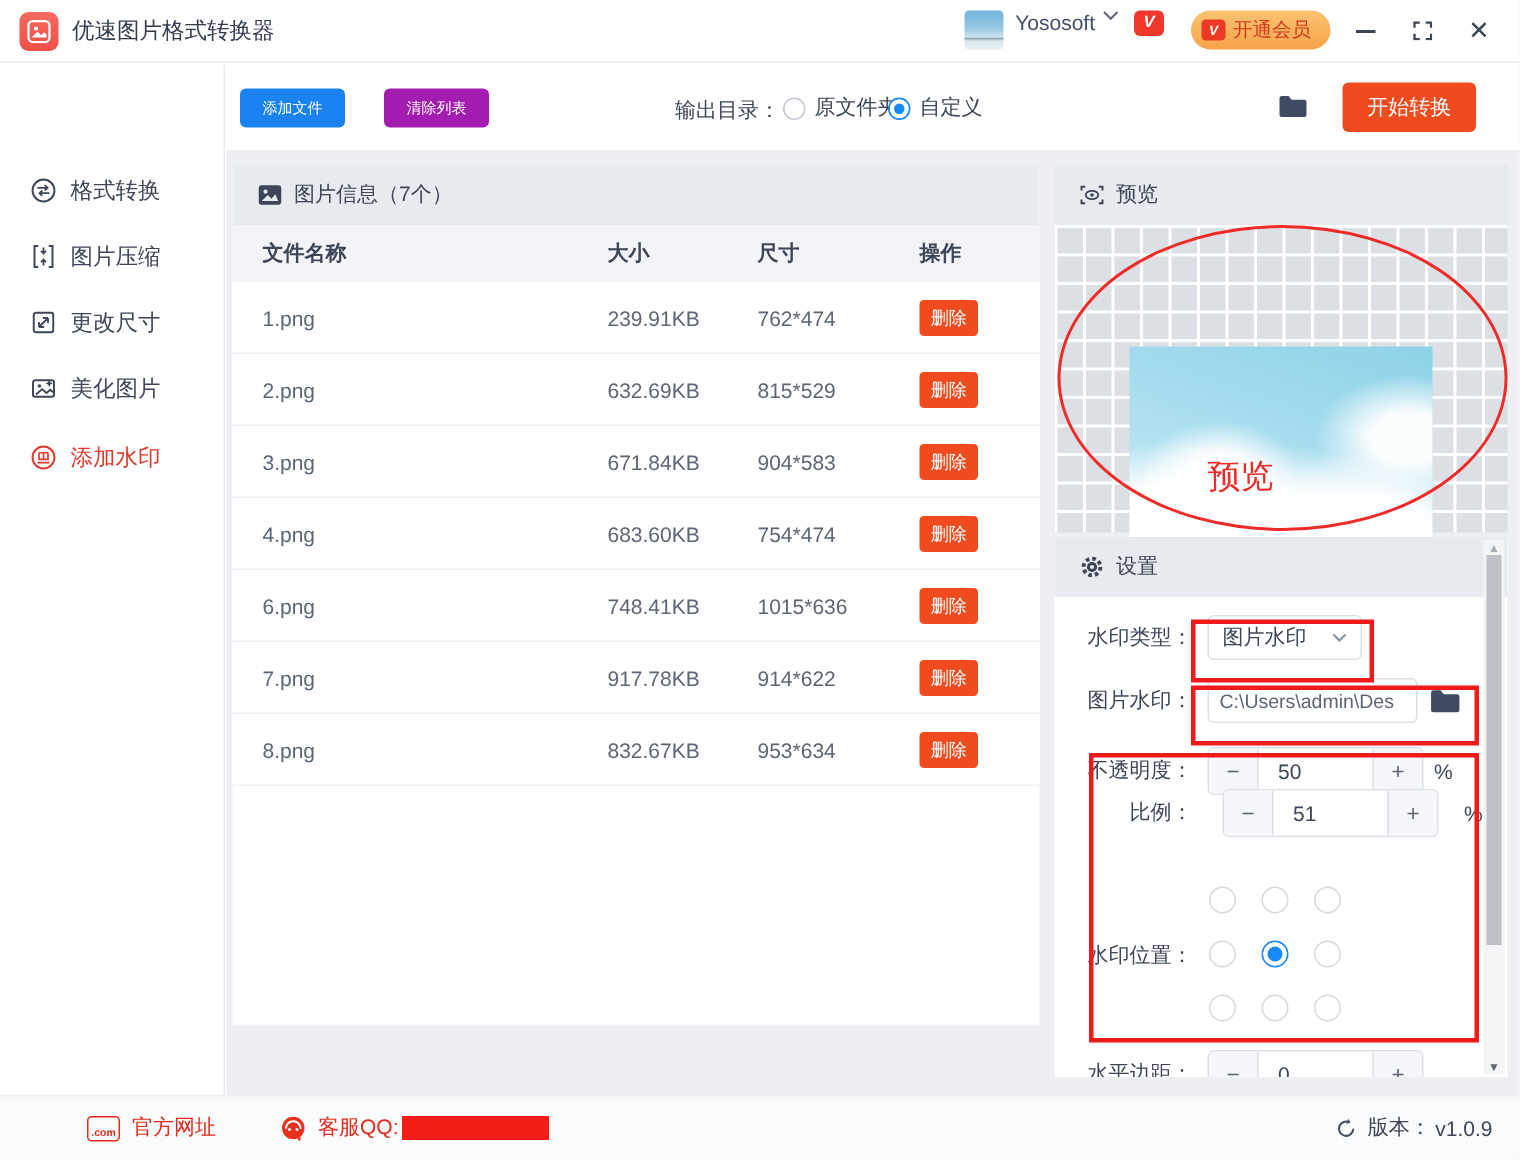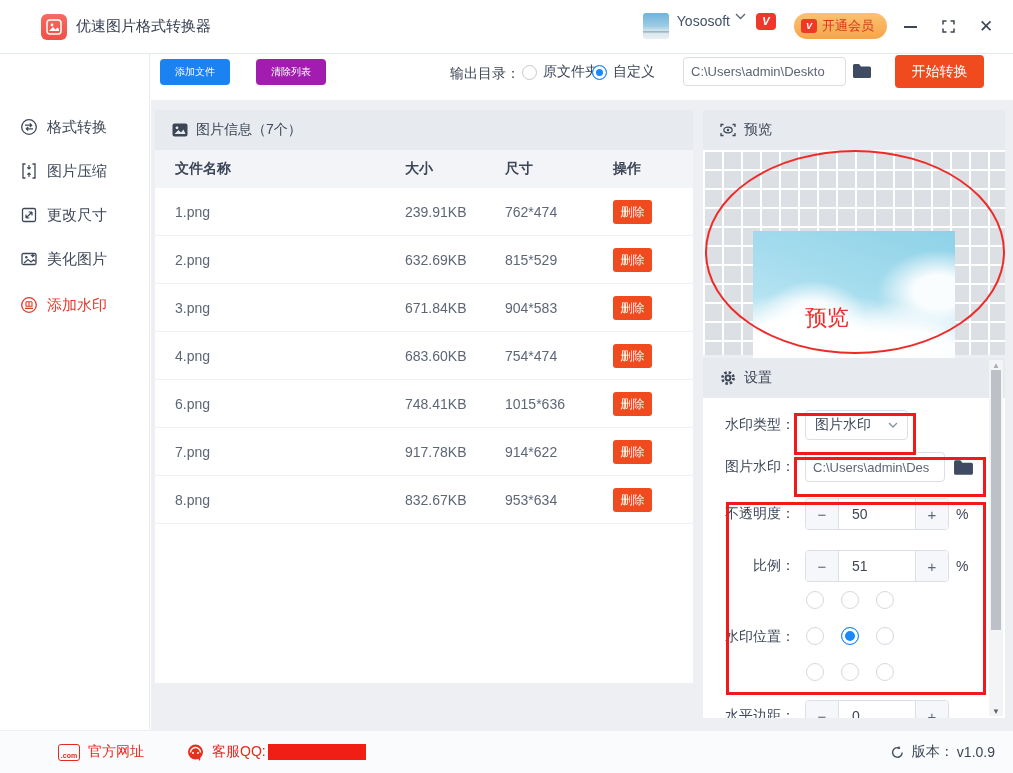--- a/index.html
+++ b/index.html
@@ -4,22 +4,22 @@
 <style>
   * { box-sizing: border-box; margin: 0; padding: 0; }
   html,body { width:1013px; height:773px; }
   body {
     font-family: "Liberation Sans", "DejaVu Sans", sans-serif;
     background:#fff; position:relative; overflow:hidden; color:#3c4656;
   }
   .abs { position:absolute; }
 
   
-  .titlebar { position:absolute; top:0; left:0; right:0; height:54px; background:#fff;
-    border-bottom:1px solid #e3e9f2; display:flex; align-items:center; z-index:5;padding-left:28px; }
+  .titlebar { position:absolute; top:0; left:0; right:0; height:42px; background:#fff;
+    border-bottom:1px solid #e3e9f2; display:flex; align-items:center; z-index:5; }
   .app-icon { width:26px; height:26px; margin-left:13px; border-radius:6px;
     background:linear-gradient(180deg,#f76b60,#ef4f47); display:flex; align-items:center; justify-content:center; flex:0 0 auto; }
   .app-title { margin-left:9px; font-size:15px; color:#333c4e; }
   .tb-right { margin-left:auto; display:flex; align-items:flex-start; margin-right:12px; }
   .avatar { width:26px; height:26px; border-radius:3px;
     background:linear-gradient(180deg,#6fb3dc 0%,#9ecbe4 50%,#cfe4ef 68%,#8fa9b6 72%,#d9e6ec 78%,#e8f0f4 100%); }
   .account-name { margin-left:8px; font-size:14px; color:#42506a; }
   .chev { margin-left:5px; display:flex; }
   .vip-badge { width:20px; height:17px; margin-left:10px; border-radius:4px; background:#f0372b;
     color:#fff; font-size:11px; font-weight:bold; display:flex; align-items:center; justify-content:center; font-style:italic; }
@@ -173,21 +173,20 @@
   <div class="btn btn-clear abs">清除列表</div>
   <div class="out-label abs">输出目录：</div>
   <div class="radio-row radio-orig abs">
     <div class="radio-circle"></div>
     <div class="radio-label">原文件夹</div>
   </div>
   <div class="radio-row radio-cust abs">
     <div class="radio-circle sel"></div>
     <div class="radio-label">自定义</div>
   </div>
-  <div class="path-input abs">C:\Users\admin\Deskto</div>
   <div class="folder-tool abs">
     <svg width="20" height="16" viewBox="0 0 20 16">
         <path d="M1 2.5 Q1 1 2.5 1 H7 L9 3.5 H17.5 Q19 3.5 19 5 V13.5 Q19 15 17.5 15 H2.5 Q1 15 1 13.5 Z" fill="#3f4a63"></path>
       </svg>
   </div>
   <div class="btn btn-start abs">开始转换</div>
 </div>
 
 <div class="sidebar">
   <div class="side-item" style="top:69px">
@@ -339,21 +338,21 @@
     <div class="srow" style="top:140px; height:32px;">
       <div class="slabel">不透明度：</div>
       <div class="stepper">
         <div class="step-btn left">−</div>
         <div class="step-val">50</div>
         <div class="step-btn right">+</div>
       </div>
       <div class="unit">%</div>
     </div>
 
-    <div class="srow" style="top:192px; height:32px;">
+    <div class="srow" style="top:168px; height:32px;gap:10px;">
       <div class="slabel">比例：</div>
       <div class="stepper">
         <div class="step-btn left">−</div>
         <div class="step-val">51</div>
         <div class="step-btn right">+</div>
       </div>
       <div class="unit">%</div>
     </div>
 
     <div class="pos-label" style="top:269px; height:18px; line-height:18px;">水印位置：</div>

